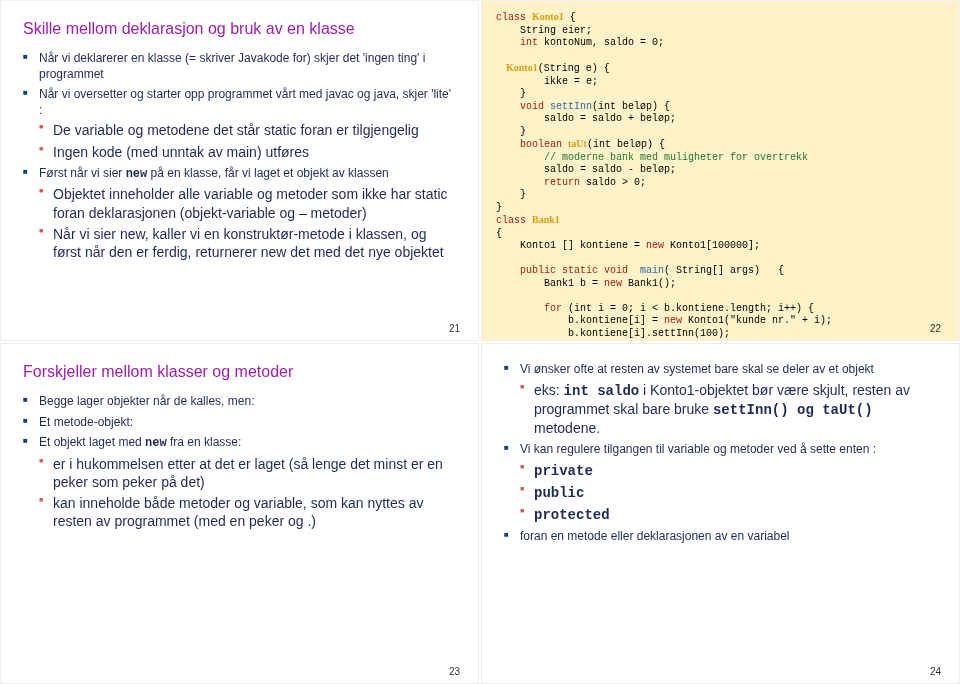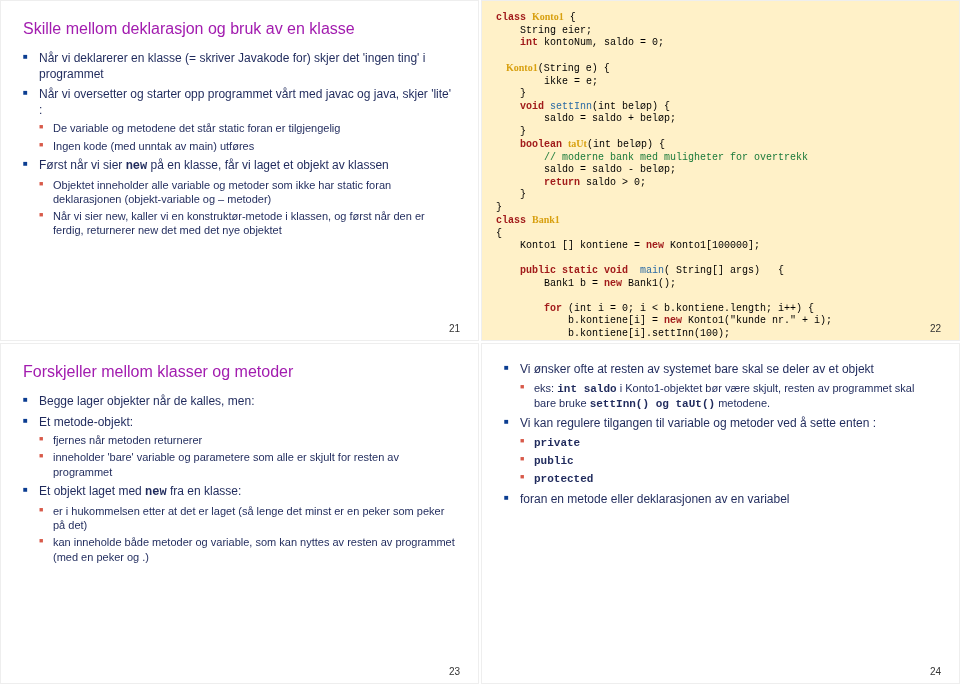--- a/index.html
+++ b/index.html
@@ -40,21 +40,21 @@
       position: absolute;
       left: 0;
       top: 1px;
       color: #0b3d91;
       font-size: 8px;
     }
     ul.sub { list-style: none; padding-left: 0; margin-top: 3px; }
     ul.sub > li {
       position: relative;
       padding-left: 14px;
-      font-size: 11px;
+      font-size: 14px;
       color: #1f2a5c;
       margin-bottom: 3px;
       line-height: 1.3;
     }
     ul.sub > li::before {
       content: "■";
       position: absolute;
       left: 0;
       top: 1px;
       color: #d85a4a;
@@ -73,21 +73,21 @@
       background: #fff1c8;
       padding: 10px 14px;
     }
     .code-slide pre {
       font-family: "Courier New", monospace;
       font-size: 10px;
       line-height: 1.25;
       white-space: pre;
       color: #000;
     }
-    .kw   { color: #a11b1b; font-weight: bold; }
+    .kw   { color: #a11b1b; font-weight: normal; }
     .cls  { color: #d8a010; font-weight: bold; font-family: Liberation Serif, serif; }
     .cmt  { color: #1a7a3a; }
     .mtd  { color: #2a6aa5; }
   </style>
 </head>
 <body>
 
 <div class="slide">
   <h2 class="slide-title">Skille mellom deklarasjon og bruk av en klasse</h2>
   <ul class="top">
@@ -142,24 +142,20 @@
 </pre>
   <div class="slide-number">22</div>
 </div>
 
 <div class="slide">
   <h2 class="slide-title">Forskjeller mellom klasser og metoder</h2>
   <ul class="top">
     <li>Begge lager objekter når de kalles, men:</li>
     <li>
       <span>Et metode-objekt:</span>
-      <ul class="sub">
-        <li>fjernes når metoden returnerer</li>
-        <li>inneholder 'bare' variable og parametere som alle er skjult for resten av programmet</li>
-      </ul>
     </li>
     <li>
       <span>Et objekt laget med </span><span class="bold">new</span><span> fra en klasse:</span>
       <ul class="sub">
         <li>er i hukommelsen etter at det er laget (så lenge det minst er en peker som peker på det)</li>
         <li>kan inneholde både metoder og variable, som kan nyttes av resten av programmet (med en peker og .)</li>
       </ul>
     </li>
   </ul>
   <div class="slide-number">23</div>

